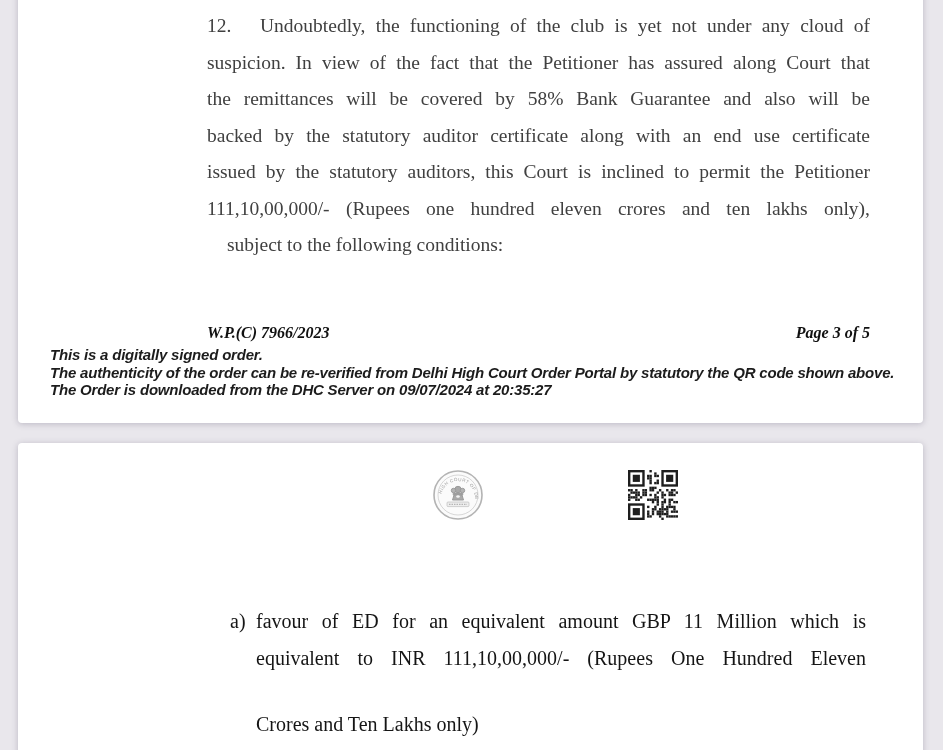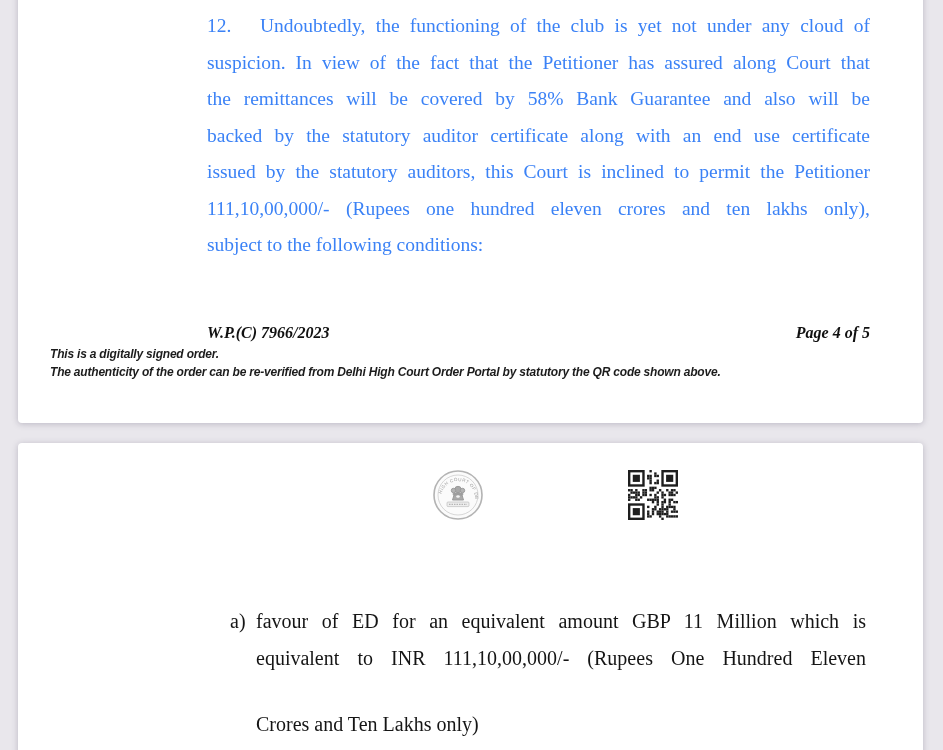--- a/index.html
+++ b/index.html
@@ -11,39 +11,39 @@
   .page{
     position:absolute;left:18px;width:905px;background:#ffffff;
     border-radius:4px;box-shadow:0 1px 6px rgba(70,60,90,.28);
   }
   #page1{top:-10px;height:433px;}
   #page2{top:443px;height:335px;}
 
   
   #p1-text{position:absolute;left:189px;right:53px;top:18px;}
   .tline{
-    font-size:19.5px;line-height:36.5px;color:#3b82f6;
+    font-size:19.5px;line-height:36.5px;color:#404040;
     text-align:justify;text-align-last:justify;
     white-space:normal;
   }
-  .tline.lastline{text-align-last:left;}
+  .tline.lastline{text-align-last:left;margin-left:20px;}
   .para-num{display:inline-block;min-width:53px;}
 
   
   #p1-footer{
     position:absolute;left:189px;right:53px;top:334px;
     display:flex;justify-content:space-between;
     font-style:italic;font-weight:bold;font-size:16px;color:#111;text-align:center;
   }
 
   
   #disclaimer{
     position:absolute;left:32px;top:356px;right:28px;
     font-family:"Liberation Sans",sans-serif;
-    font-style:italic;font-weight:bold;font-size:12px;
+    font-style:italic;font-weight:bold;font-size:15px;
     letter-spacing:-0.2px;line-height:17.5px;color:#1c1c1c;
   }
 
   
   #emblem{position:absolute;left:414px;top:26px;width:52px;height:52px;opacity:.85;}
   #qr{position:absolute;left:610px;top:27px;width:50px;height:50px;}
 
   
   #p2-text{position:absolute;left:238px;right:57px;top:160px;}
   .tline2{
@@ -63,26 +63,27 @@
     <div class="tline">suspicion. In view of the fact that the Petitioner has assured along Court that</div>
     <div class="tline">the remittances will be covered by 58% Bank Guarantee and also will be</div>
     <div class="tline">backed by the statutory auditor certificate along with an end use certificate</div>
     <div class="tline">issued by the statutory auditors, this Court is inclined to permit the Petitioner</div>
     <div class="tline">111,10,00,000/- (Rupees one hundred eleven crores and ten lakhs only),</div>
     <div class="tline lastline">subject to the following conditions:</div>
   </div>
 
   <div id="p1-footer">
     <span>W.P.(C) 7966/2023</span>
-    <span>Page 4 of 5</span>
+    <span>Page 3 of 5</span>
   </div>
 
   <div id="disclaimer">
     <div>This is a digitally signed order.</div>
     <div>The authenticity of the order can be re-verified from Delhi High Court Order Portal by statutory the QR code shown above.</div>
+    <div>The Order is downloaded from the DHC Server on 09/07/2024 at 20:35:27</div>
   </div>
 </div>
 
 <div class="page" id="page2">
 
   <div id="emblem">
     <svg viewBox="0 0 52 52" width="52" height="52">
       <circle cx="26" cy="26" r="24" fill="#fbfbfb" stroke="#a6a6a6" stroke-width="1.6"></circle>
       <circle cx="26" cy="26" r="20" fill="none" stroke="#bdbdbd" stroke-width="0.7"></circle>
       <defs>

